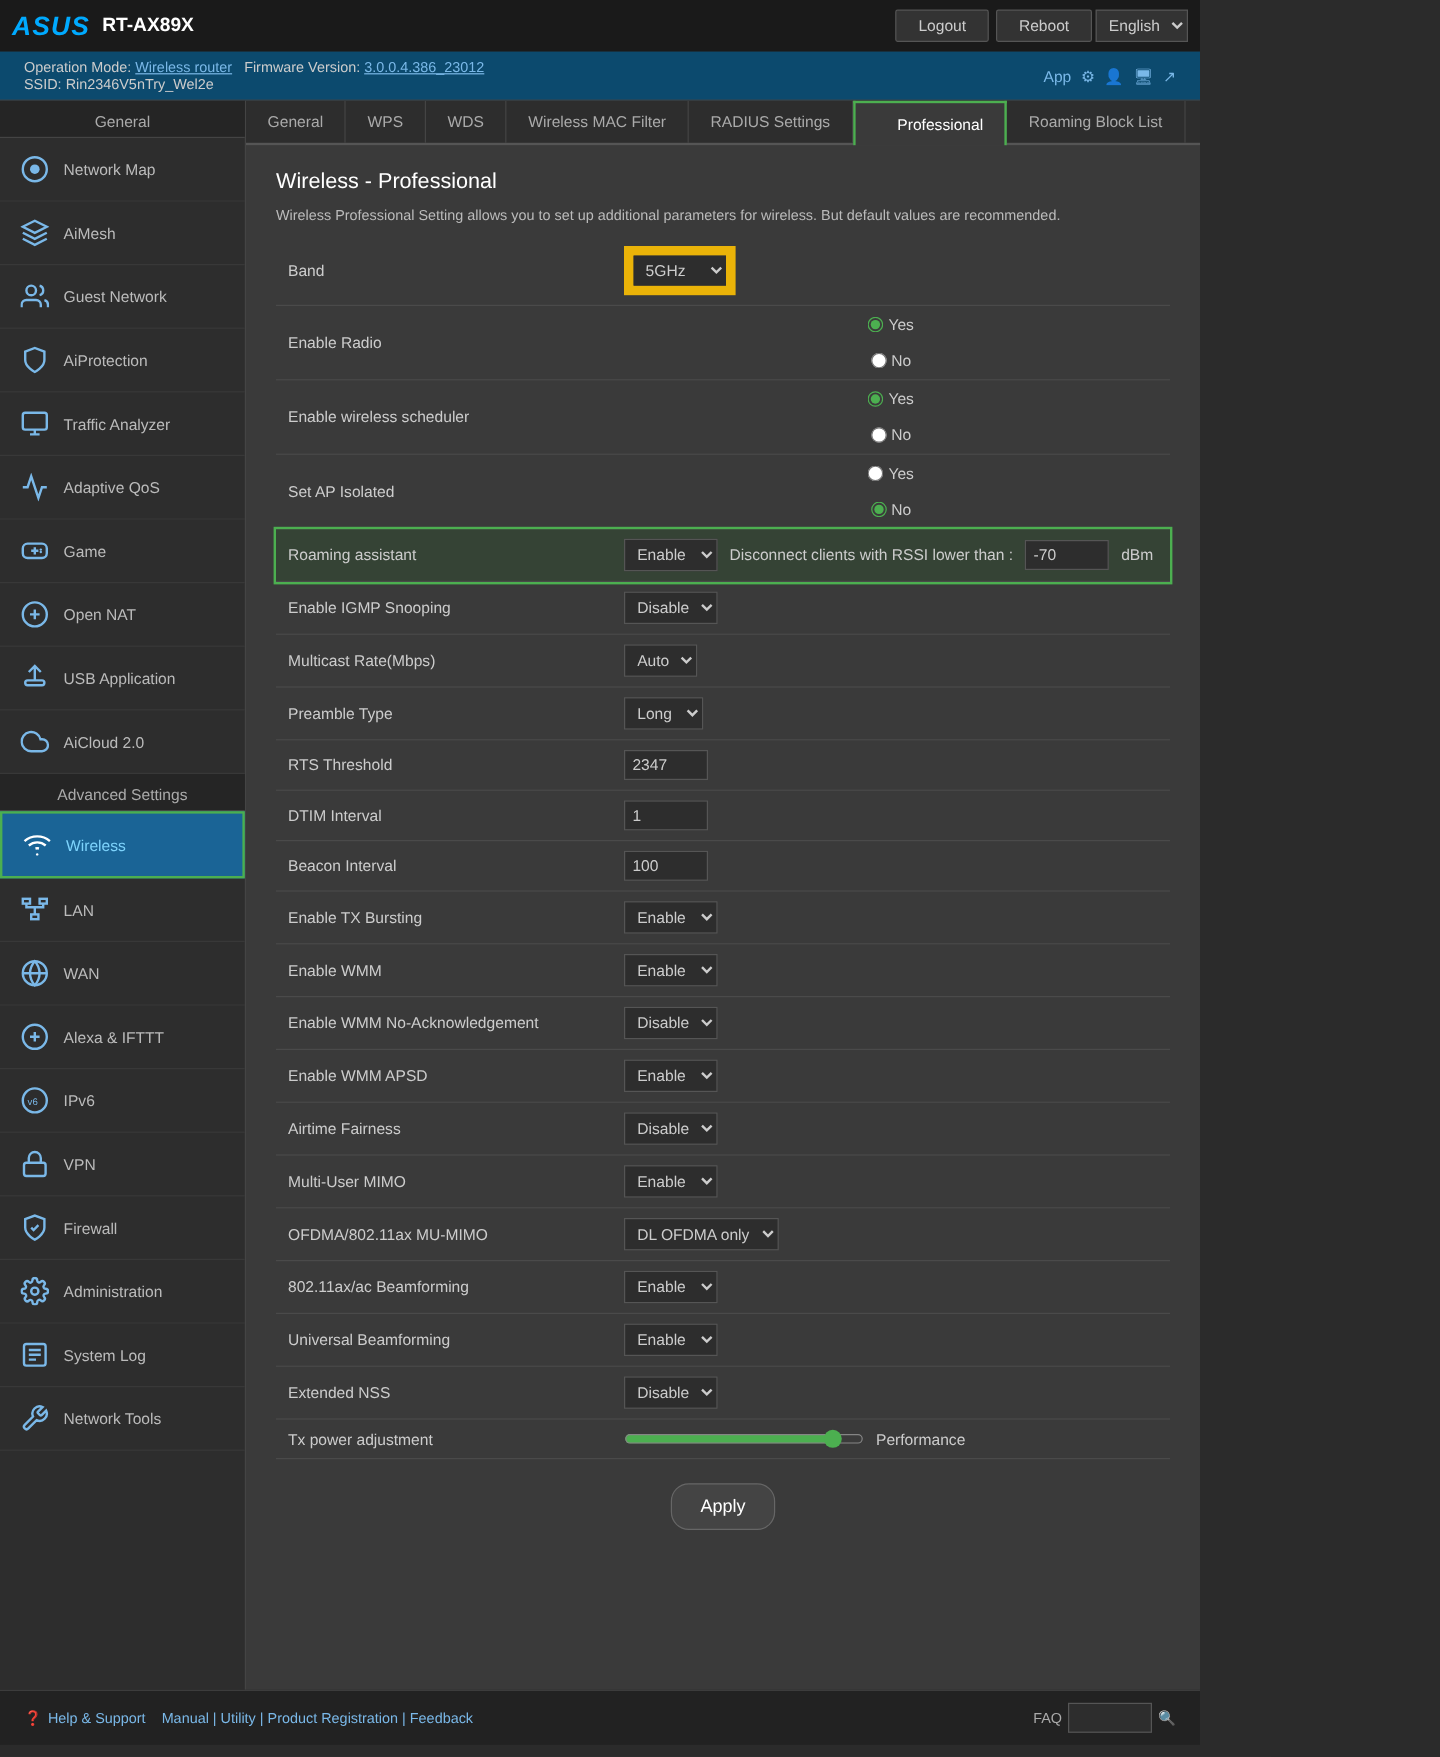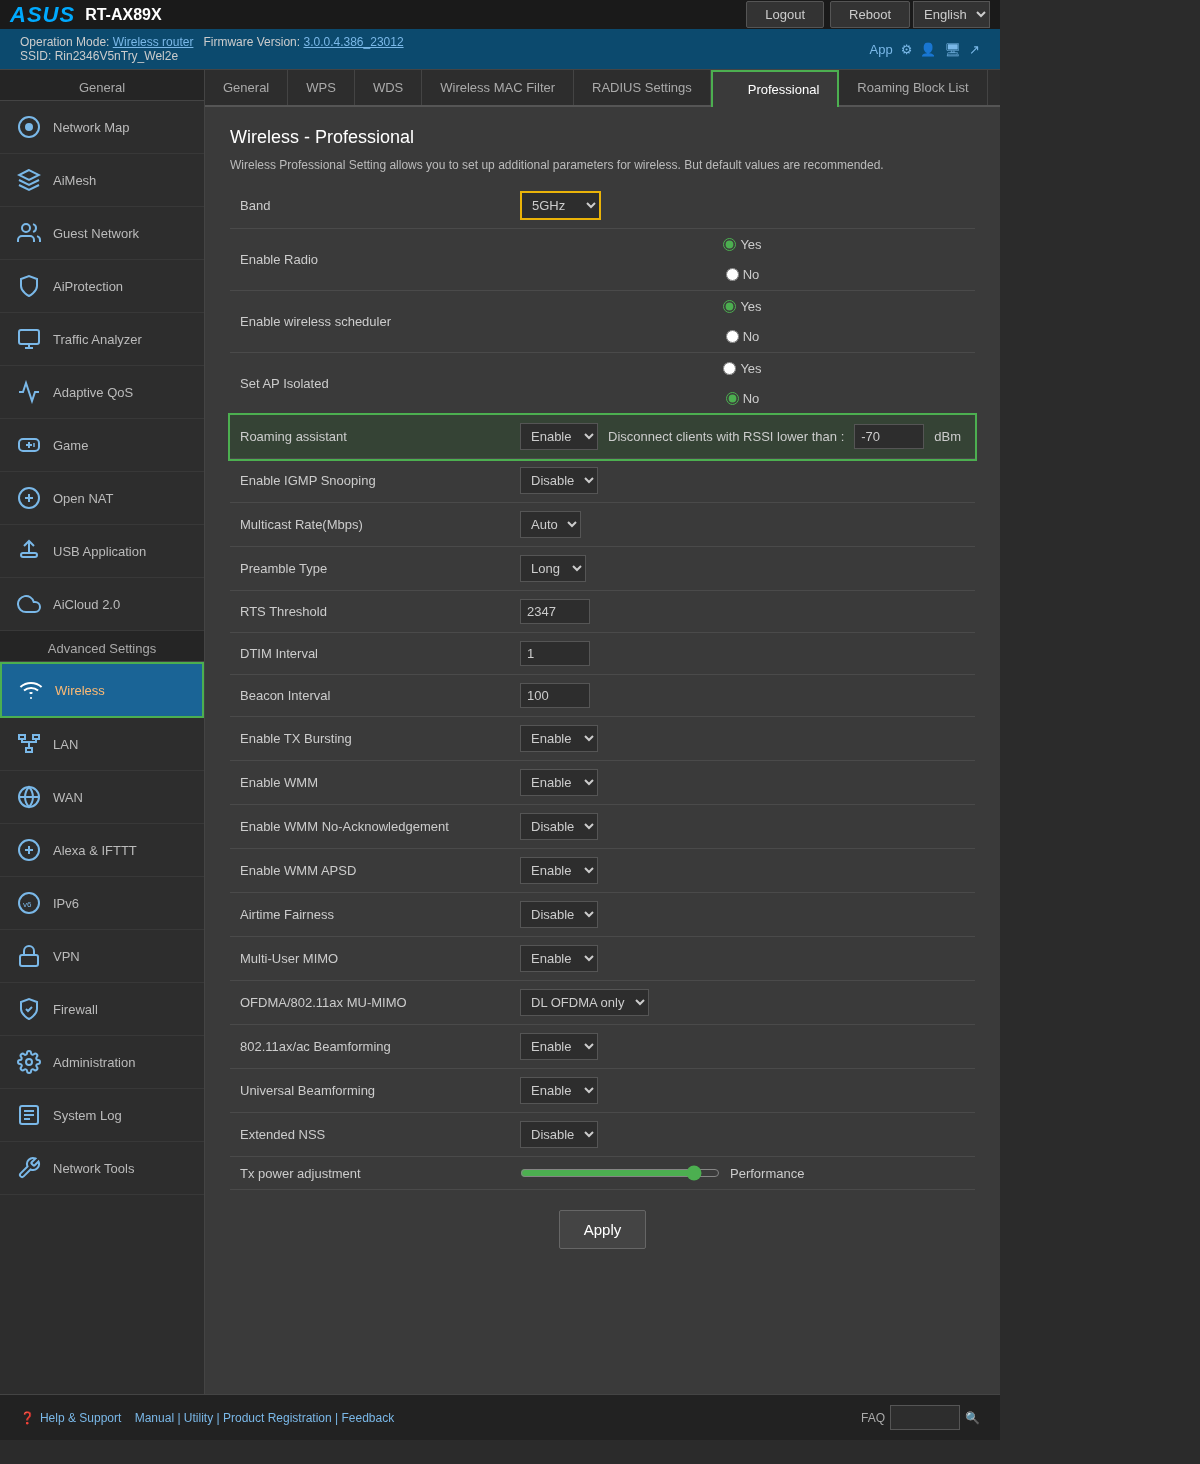--- a/index.html
+++ b/index.html
@@ -1,38 +1,38 @@
 <!DOCTYPE html>
 <html><head>
   <meta charset="utf-8">
   <style>
     * { box-sizing: border-box; margin: 0; padding: 0; }
     body { font-family: Arial, sans-serif; font-size: 13px; background: #2b2b2b; color: #ccc; width: 1000px; min-height: 1464px; }
 
     
-    .top-bar { display: flex; align-items: center; background: #1a1a1a; height: 29px; padding: 0 10px; }
+    .top-bar { display: flex; align-items: center; background: #1a1a1a; height: 43px; padding: 0 10px; }
     .logo { color: #00aaff; font-size: 22px; font-weight: bold; font-style: italic; letter-spacing: 1px; margin-right: 5px; }
     .model { color: #ffffff; font-size: 16px; font-weight: bold; margin-right: auto; margin-left: 5px; }
     .top-btn { background: #333; color: #ccc; border: 1px solid #555; padding: 5px 18px; margin: 0 3px; cursor: pointer; font-size: 13px; border-radius: 2px; }
     .lang-select { background: #333; color: #ccc; border: 1px solid #555; padding: 4px 6px; font-size: 13px; }
 
     
     .status-bar { background: #0c4a6e; border-bottom: 1px solid #444; padding: 6px 20px; display: flex; align-items: center; justify-content: space-between; font-size: 12px; }
     .status-left { color: #ccc; }
     .status-left a { color: #7ab8e8; text-decoration: underline; }
     .status-icons { display: flex; gap: 8px; align-items: center; color: #7ab8e8; font-size: 13px; }
 
     
     .main-layout { display: flex; min-height: calc(1464px - 45px - 45px - 50px); }
 
     
     .sidebar { width: 205px; background: #2d2d2d; border-right: 1px solid #444; flex-shrink: 0; }
     .sidebar-section-title { text-align: center; color: #aaa; padding: 10px 0 5px; font-size: 13px; background: #252525; border-bottom: 1px solid #444; }
     .sidebar-item { display: flex; align-items: center; padding: 12px 15px; cursor: pointer; border-bottom: 1px solid #383838; color: #bbb; font-size: 13px; }
-    .sidebar-item.active { background: #1a6496; color: #fdba74; border: 2px solid #4caf50; }
+    .sidebar-item.active { background: #1a6496; color: #7dd3fc; border: 2px solid #4caf50; }
     .sidebar-icon { width: 28px; height: 28px; margin-right: 10px; display: flex; align-items: center; justify-content: center; flex-shrink: 0; }
     .sidebar-icon svg { width: 24px; height: 24px; fill: #7ab8e8; }
     .sidebar-item.active .sidebar-icon svg { fill: #fff; }
 
     
     .content-area { flex: 1; background: #3a3a3a; }
 
     
     .tab-bar { display: flex; background: #2d2d2d; border-bottom: 2px solid #555; }
     .tab { padding: 10px 18px; cursor: pointer; color: #aaa; font-size: 13px; border-right: 1px solid #444; white-space: nowrap; }
@@ -51,34 +51,34 @@
     .settings-table .highlight-row { background: rgba(0,180,0,0.08); outline: 2px solid #4caf50; }
 
     
     select { background: #2d2d2d; color: #ccc; border: 1px solid #555; padding: 4px 6px; font-size: 13px; cursor: pointer; }
     input[type="text"], input[type="number"] { background: #2d2d2d; color: #ccc; border: 1px solid #555; padding: 4px 6px; font-size: 13px; width: 70px; }
     .radio-group { display: flex; gap: 15px; align-items: center; flex-direction: column; }
     .radio-group label { display: flex; align-items: center; gap: 4px; cursor: pointer; color: #ccc; }
     input[type="radio"] { accent-color: #4caf50; }
 
     
-    .band-select-wrap { border: 2px solid #eab308; display: inline-block; }
+    .band-select-wrap { border: 8px solid #eab308; display: inline-block; }
     .band-select-wrap select { border: none; }
     .roaming-controls { display: flex; align-items: center; gap: 10px; }
     .roaming-controls span { color: #ccc; font-size: 13px; }
     .rssi-input { width: 50px; }
 
     
     .slider-wrap { display: flex; align-items: center; gap: 10px; }
     input[type="range"] { width: 200px; accent-color: #4caf50; }
     .slider-label { color: #ccc; }
 
     
     .apply-btn-wrap { text-align: center; margin-top: 20px; padding-bottom: 20px; }
-    .apply-btn { background: #444; color: #fff; border: 1px solid #666; padding: 10px 24px; font-size: 15px; cursor: pointer; border-radius: 2px; }
+    .apply-btn { background: #444; color: #fff; border: 1px solid #666; padding: 10px 24px; font-size: 15px; cursor: pointer; border-radius: 15px; }
 
     
     .footer { background: #222; border-top: 1px solid #444; padding: 10px 20px; display: flex; align-items: center; justify-content: space-between; font-size: 12px; }
     .footer-left { display: flex; align-items: center; gap: 5px; color: #7ab8e8; }
     .footer-links { color: #7ab8e8; }
     .footer-links a { color: #7ab8e8; text-decoration: none; }
     .footer-right { display: flex; align-items: center; gap: 5px; }
     .faq-label { color: #aaa; }
     .faq-input { background: #333; border: 1px solid #555; color: #ccc; padding: 3px 8px; width: 120px; font-size: 12px; }
   </style>

